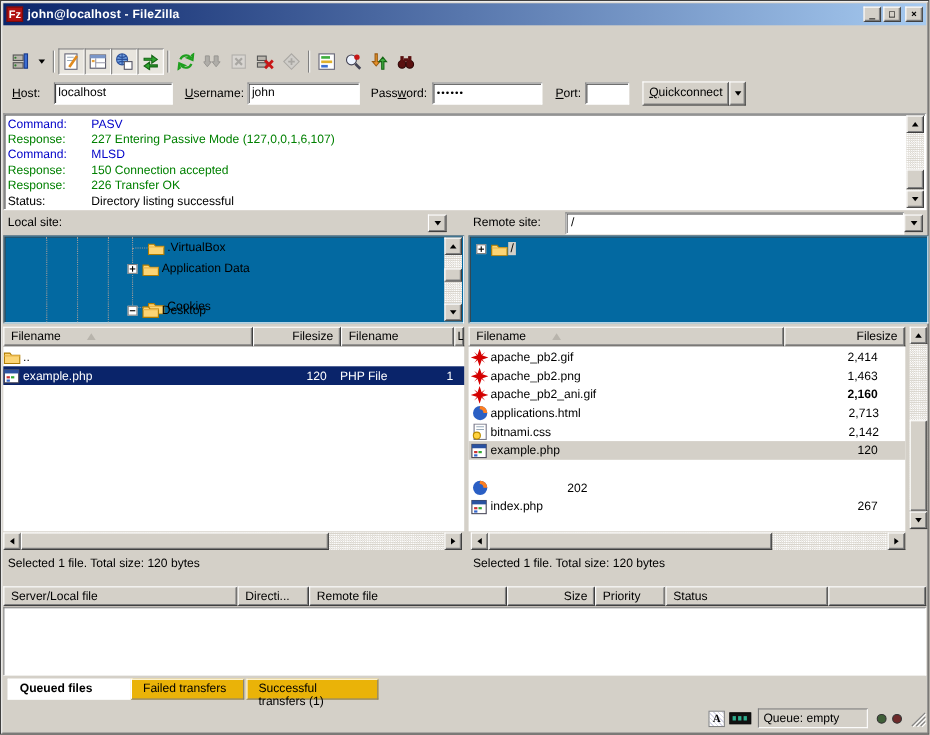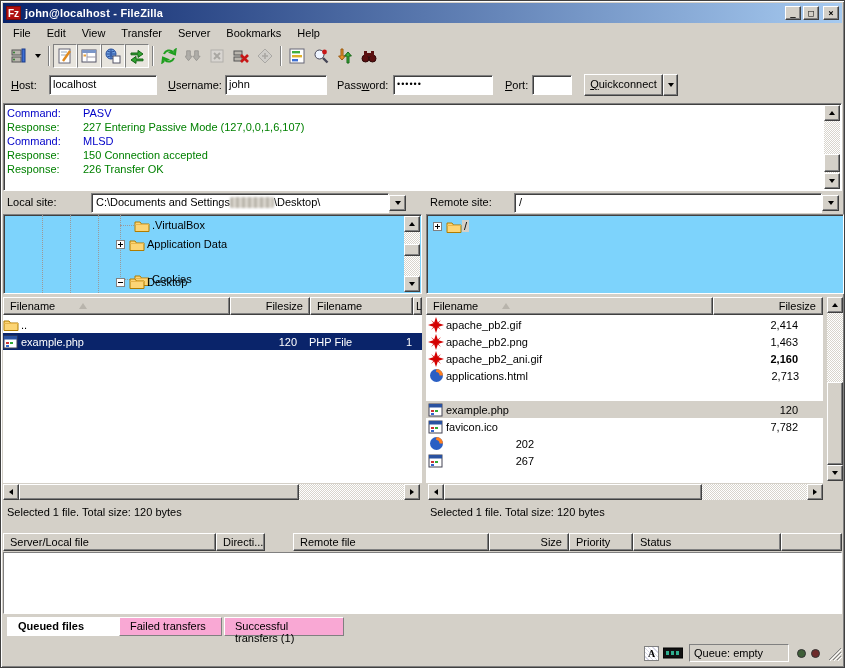--- a/index.html
+++ b/index.html
@@ -68,21 +68,21 @@
   
   .site-label { position:absolute; top:3px; left:4px; }
   .combo { position:absolute; top:0; height:20px; background:#fff;
     border:1px solid; border-color:#808080 #fff #fff #808080; box-shadow: inset 1px 1px 0 #404040;
     padding:2px 4px; white-space:nowrap; overflow:hidden; }
   .combo-btn { position:absolute; top:2px; width:17px; height:16px; background:#d4d0c8;
     border:1px solid; border-color:#fff #404040 #404040 #fff; box-shadow: inset -1px -1px 0 #808080;
     display:flex; align-items:center; justify-content:center; }
   .blurseg { display:inline-block; width:44px; height:11px; vertical-align:-2px; border-radius:2px;
     background:repeating-linear-gradient(90deg,#b8b4aa 0 3px,#dcd8d0 3px 6px); filter:blur(1.2px); }
-  .tree { background:#7dd3fc; border:1px solid; border-color:#808080 #fff #fff #808080; box-shadow: inset 1px 1px 0 #404040; }
+  .tree { background:#0369a1; border:1px solid; border-color:#808080 #fff #fff #808080; box-shadow: inset 1px 1px 0 #404040; }
   .guide-v { position:absolute; border-left:1px dotted #9a9a9a; width:0; }
   .guide-h { position:absolute; border-top:1px dotted #9a9a9a; height:0; }
   .tree-row { position:absolute; height:18px; display:flex; align-items:center; }
   .expander { width:9px; height:9px; background:#fff; border:1px solid #808080; position:relative; flex:none; }
   .expander .h { position:absolute; left:1px; right:1px; top:3px; height:1px; background:#000; }
   .expander .v { position:absolute; top:1px; bottom:1px; left:3px; width:1px; background:#000; }
   .tree-label { padding:0 2px; white-space:nowrap; }
   .sel-gray { background:#d4d0c8; }
 
   
@@ -99,21 +99,21 @@
   .ficon { width:16px; height:16px; flex:none; margin-right:2px; display:flex; align-items:center; justify-content:center; }
   .sel-navy { background:#0a246a; color:#fff; }
 
   .status-line { position:absolute; padding:2px 4px; }
 
   
   #queue-hdr { top:531px; left:2px; right:2px; height:20px; display:flex;align-items:center; }
   #queue-body { top:551px; left:2px; right:2px; height:62px; background:#fff;
     border:1px solid; border-color:#808080 #fff #fff #808080; }
   .tab { position:absolute; top:0; height:19px; padding:2px 10px;
-    background:#f9a8d4; border:1px solid; border-color:#fff #808080 #808080 #fff; }
+    background:#eab308; border:1px solid; border-color:#fff #808080 #808080 #fff; }
   .tab.active { background:#fff; font-weight:bold; border-bottom-color:#fff; }
 
   
   #statusbar { left:2px; right:2px; bottom:2px; height:24px; display:flex; align-items:center; justify-content:flex-end; }
   #queue-status-pane { width:100px; height:18px; border:1px solid; border-color:#808080 #fff #fff #808080;
     padding:2px 4px; margin-right:8px; }
   .led { width:9px; height:9px; border-radius:50%; border:1px solid #333; margin-left:5px; }
   #grip { width:16px; height:16px; margin-left:6px; }
 </style>
 </head>
@@ -124,29 +124,20 @@
   <div id="titlebar" class="abs">
     <div id="fz-logo">Fz</div>
     <div id="title-text">john@localhost - FileZilla</div>
     <div id="tb-buttons">
       <div class="tb-btn raised">_</div>
       <div class="tb-btn raised">□</div>
       <div class="tb-btn raised" style="margin-left:4px;">×</div>
     </div>
   </div>
 
-  <div id="menubar" class="abs">
-    <span class="menu-item">File</span>
-    <span class="menu-item">Edit</span>
-    <span class="menu-item">View</span>
-    <span class="menu-item">Transfer</span>
-    <span class="menu-item">Server</span>
-    <span class="menu-item">Bookmarks</span>
-    <span class="menu-item">Help</span>
-  </div>
 
   <div id="toolbar" class="abs">
     <div class="tool">
       <svg width="16" height="16">
         <rect x="1" y="2" width="9" height="5" fill="#b9b5ad" stroke="#555"></rect>
         <rect x="1" y="9" width="9" height="5" fill="#b9b5ad" stroke="#555"></rect>
         <circle cx="3" cy="4.5" r="1" fill="#2f7f2f"></circle>
           <circle cx="3" cy="11.5" r="1" fill="#2f7f2f"></circle>
         <rect x="11" y="1" width="3" height="13" fill="#3c6fd4" stroke="#1a3a8a"></rect>
       </svg>
@@ -280,37 +271,38 @@
           <span class="log-command">MLSD</span>
         </div>
       <div class="log-line">
           <span class="log-label log-response">Response:</span>
           <span class="log-response">150 Connection accepted</span>
         </div>
       <div class="log-line">
           <span class="log-label log-response">Response:</span>
           <span class="log-response">226 Transfer OK</span>
         </div>
+      <div class="log-line">
+          <span class="log-label log-status">Status:</span>
+          <span class="log-status">Directory listing successful</span>
+        </div>
     </div>
   </div>
 
   <div class="sb-btn" style="top:104px; right:4px;">
       <div class="t-up"></div>
     </div>
   <div class="sb-track" style="top:120px; right:4px; width:16px; height:52px;"></div>
   <div class="sb-thumb" style="top:153px; right:4px; width:16px; height:18px;"></div>
   <div class="sb-btn" style="top:172px; right:4px;">
       <div class="t-down"></div>
     </div>
 
   <div class="abs" style="top:192px; left:2px; width:420px; height:22px;">
     <span class="site-label">Local site:</span>
-    <div class="combo" style="left:88px; width:298px;">
-      <span>C:\Documents and Settings</span><span class="blurseg"></span><span>\Desktop\</span>
-    </div>
     <div class="combo-btn" style="left:386px;">
         <div class="dd-arrow"></div>
       </div>
   </div>
 
   <div class="abs" style="top:192px; left:425px; width:418px; height:22px;">
     <span class="site-label">Remote site:</span>
     <div class="combo" style="left:88px; width:308px;"><span>/</span></div>
     <div class="combo-btn" style="left:396px;">
         <div class="dd-arrow"></div>
@@ -470,65 +462,65 @@
     <div class="file-row" style="top:52px;">
       <div class="ficon" style="margin-left:2px;">
           <svg width="15" height="15">
             <circle cx="7.5" cy="7.5" r="6.5" fill="#2a5fc4"></circle>
             <path d="M7.5 1 a6.5 6.5 0 0 1 6.5 6.5 L10.5 7.5 a3.5 3.5 0 0 0 -3.5 -3.5z" fill="#ff7f1f"></path>
           </svg>
         </div>
       <span class="cell" style="width:265px;">applications.html</span>
       <span class="cell cell-right" style="width:100px; padding-right:12px;">2,713</span>
     </div>
+    <div class="file-row" style="top:69px;">
+      <div class="ficon" style="margin-left:2px;">
+          <svg width="15" height="15">
+            <rect x="2" y="0.5" width="11" height="14" fill="#fff" stroke="#778"></rect>
+            <line x1="4" y1="3" x2="11" y2="3" stroke="#9ab"></line>
+            <line x1="4" y1="5.5" x2="11" y2="5.5" stroke="#9ab"></line>
+            <circle cx="4.5" cy="11" r="3.2" fill="#ffd23f" stroke="#b98a00"></circle>
+          </svg>
+        </div>
+      <span class="cell" style="width:265px;">bitnami.css</span>
+      <span class="cell cell-right" style="width:100px; padding-right:12px;">2,142</span>
+    </div>
     <div class="file-row sel-gray" style="top:86px;">
       <div class="ficon" style="margin-left:2px;">
           <svg width="16" height="14">
             <rect x="1" y="1" width="13" height="12" fill="#fff" stroke="#445"></rect>
             <rect x="1" y="1" width="13" height="3.5" fill="#2a52a0"></rect>
             <rect x="3" y="7" width="3" height="2" fill="#c33"></rect>
             <rect x="7" y="7" width="3" height="2" fill="#3a3"></rect>
             <rect x="3" y="10" width="3" height="2" fill="#36c"></rect>
           </svg>
         </div>
       <span class="cell" style="width:264px;">example.php</span>
       <span class="cell cell-right" style="width:100px; padding-right:12px;">120</span>
     </div>
-    <div class="file-row" style="top:103px;">
+    <div class="file-row" style="top:120px;">
+      <div class="ficon" style="margin-left:2px;">
+          <svg width="15" height="15">
+            <circle cx="7.5" cy="7.5" r="6.5" fill="#2a5fc4"></circle>
+            <path d="M7.5 1 a6.5 6.5 0 0 1 6.5 6.5 L10.5 7.5 a3.5 3.5 0 0 0 -3.5 -3.5z" fill="#ff7f1f"></path>
+          </svg>
+        </div>
+      <span class="cell cell-right" style="width:100px; padding-right:12px;">202</span>
+    </div>
+    <div class="file-row" style="top:137px;">
       <div class="ficon" style="margin-left:2px;">
           <svg width="16" height="14">
             <rect x="1" y="1" width="13" height="12" fill="#fff" stroke="#445"></rect>
             <rect x="1" y="1" width="13" height="3.5" fill="#2a52a0"></rect>
             <rect x="3" y="7" width="3" height="2" fill="#c33"></rect>
             <rect x="7" y="7" width="3" height="2" fill="#3a3"></rect>
             <rect x="3" y="10" width="3" height="2" fill="#36c"></rect>
           </svg>
         </div>
-      <span class="cell" style="width:264px;">favicon.ico</span>
-      <span class="cell cell-right" style="width:100px; padding-right:12px;">7,782</span>
-    </div>
-    <div class="file-row" style="top:120px;">
-      <div class="ficon" style="margin-left:2px;">
-          <svg width="15" height="15">
-            <circle cx="7.5" cy="7.5" r="6.5" fill="#2a5fc4"></circle>
-            <path d="M7.5 1 a6.5 6.5 0 0 1 6.5 6.5 L10.5 7.5 a3.5 3.5 0 0 0 -3.5 -3.5z" fill="#ff7f1f"></path>
-          </svg>
-        </div>
-      <span class="cell cell-right" style="width:100px; padding-right:12px;">202</span>
-    </div>
-    <div class="file-row" style="top:137px;">
-      <div class="ficon" style="margin-left:2px;">
-          <svg width="16" height="14">
-            <rect x="1" y="1" width="13" height="12" fill="#fff" stroke="#445"></rect>
-            <rect x="1" y="1" width="13" height="3.5" fill="#2a52a0"></rect>
-            <rect x="3" y="7" width="3" height="2" fill="#c33"></rect>
-            <rect x="7" y="7" width="3" height="2" fill="#3a3"></rect>
-            <rect x="3" y="10" width="3" height="2" fill="#36c"></rect>
-          </svg>
-        </div>
+      <span class="cell" style="width:264px;">index.php</span>
       <span class="cell cell-right" style="width:100px; padding-right:12px;">267</span>
     </div>
   </div>
 
   <div class="sb-btn" style="top:296px; left:826px;">
       <div class="t-up"></div>
     </div>
   <div class="sb-track" style="top:312px; left:826px; width:16px; height:152px;"></div>
   <div class="sb-thumb" style="top:381px; left:826px; width:16px; height:83px;"></div>
   <div class="sb-btn" style="top:464px; left:826px;">
@@ -553,24 +545,24 @@
       <div class="t-right"></div>
     </div>
 
   <div class="status-line" style="top:503px; left:2px; width:419px;">Selected 1 file. Total size: 120 bytes</div>
   <div class="status-line" style="top:503px; left:425px; width:418px;">Selected 1 file. Total size: 120 bytes</div>
 
   <div id="queue-hdr" class="abs">
     <div class="hdr-cell" style="width:213px;">
         <span>Server/Local file</span>
       </div>
-    <div class="hdr-cell" style="width:49px;">
+    <div class="hdr-cell" style="width:65px;">
         <span>Directi...</span>
       </div>
-    <div class="hdr-cell" style="width:196px;margin-left:28px;">
+    <div class="hdr-cell" style="width:180px;">
         <span>Remote file</span>
       </div>
     <div class="hdr-cell hdr-right" style="width:80px;">
         <span>Size</span>
       </div>
     <div class="hdr-cell" style="width:64px;">
         <span>Priority</span>
       </div>
     <div class="hdr-cell" style="width:148px;">
         <span>Status</span>

